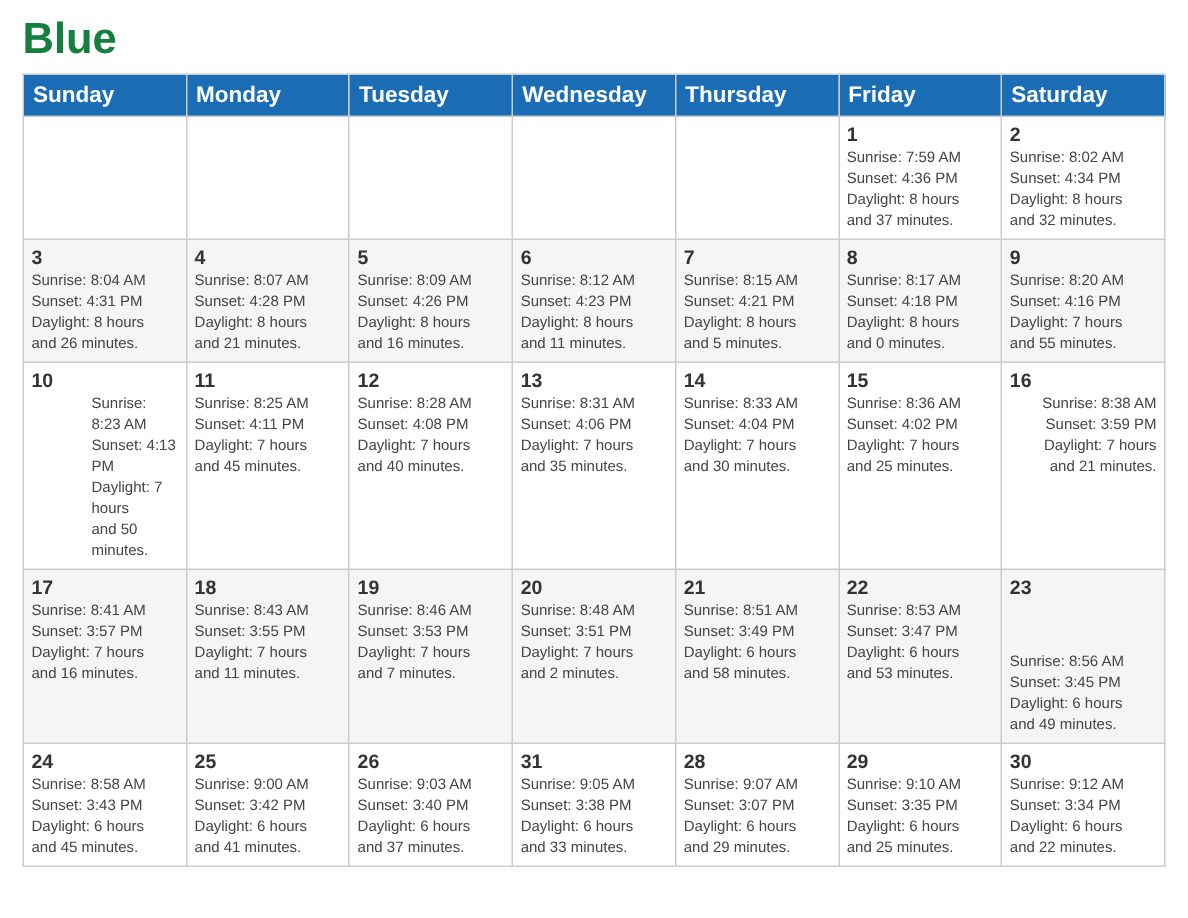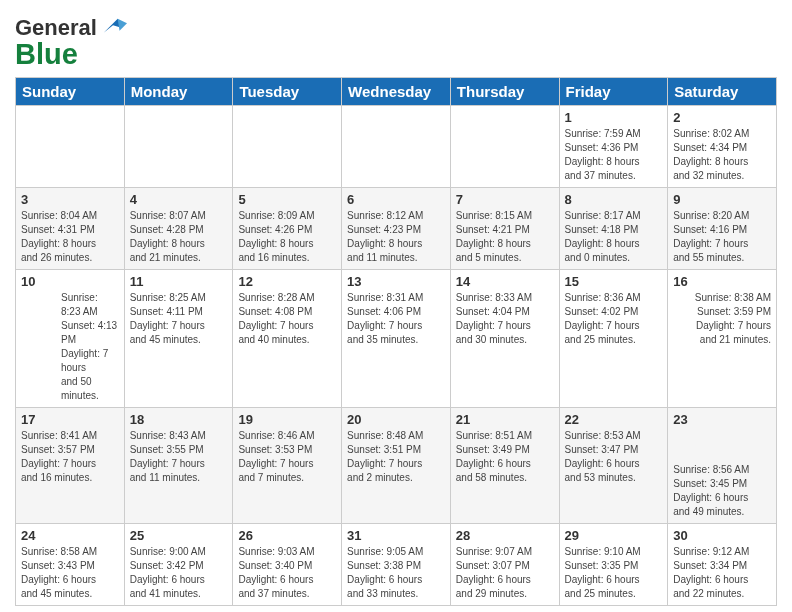--- a/index.html
+++ b/index.html
@@ -97,28 +97,20 @@
       background: #fff !important;
     }
   </style>
 </head>
 <body>
 
 <div class="page">
   <div class="header-section">
     <div class="logo">
       <div>
-        <div style="display:flex;align-items:center;">
-          <span style="font-size:22px;font-weight:bold;color:#333;">General</span>
-
-          <svg class="logo-icon" viewBox="0 0 30 30" xmlns="http://www.w3.org/2000/svg">
-            <polygon points="5,20 20,5 25,15 15,12" fill="#1a6db5"></polygon>
-            <polygon points="20,5 30,10 22,18" fill="#4a9fd5"></polygon>
-          </svg>
-        </div>
         <div style="font-size:29px;font-weight:bold;color:#15803d;margin-top:-4px;">Blue</div>
       </div>
     </div>
     <div class="title-section">
       <div class="main-title"></div>
       <div class="subtitle"></div>
     </div>
   </div>
 
   <table class="calendar">

